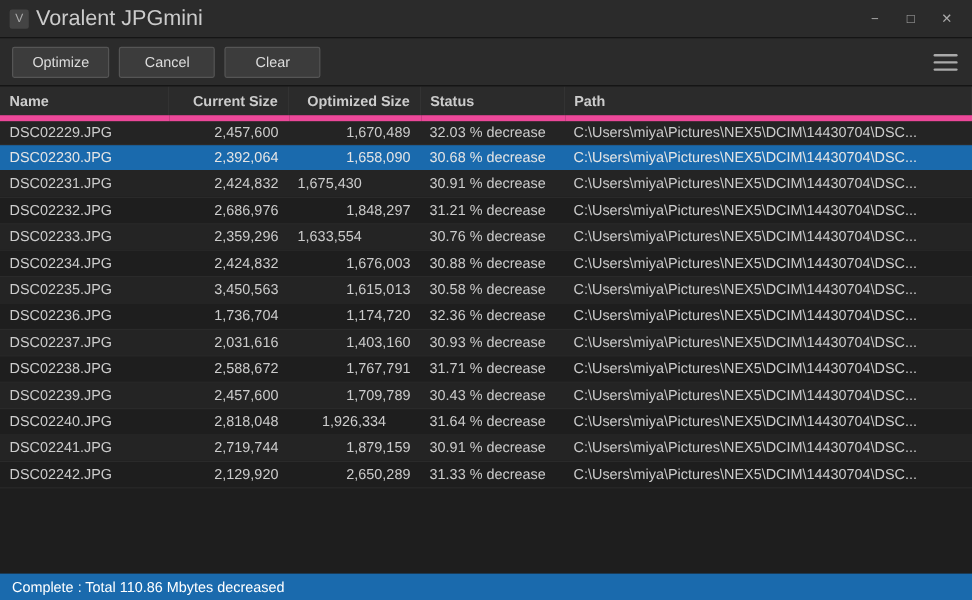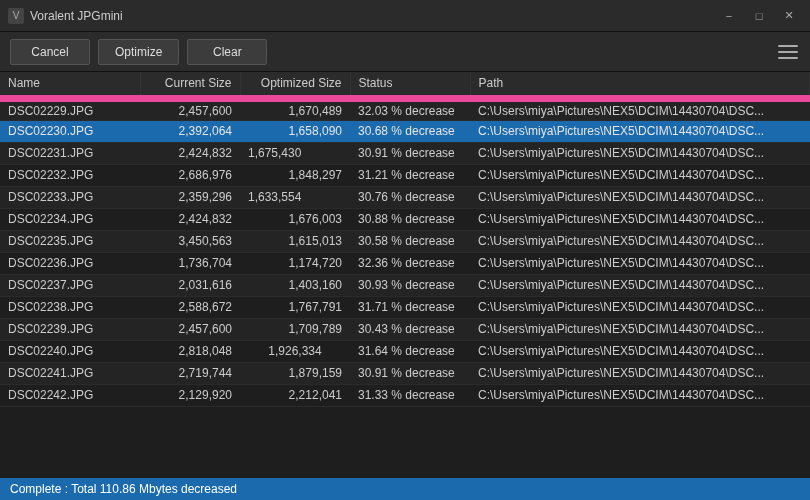--- a/index.html
+++ b/index.html
@@ -32,21 +32,21 @@
       background: #444;
       border-radius: 2px;
       display: flex;
       align-items: center;
       justify-content: center;
       font-size: 10px;
       color: #aaa;
     }
     .title-bar-title {
       color: #ccc;
-      font-size: 12px;
+      font-size: 18px;
     }
     .title-bar-controls {
       display: flex;
       gap: 4px;
     }
     .title-bar-btn {
       width: 26px;
       height: 18px;
       background: transparent;
       border: none;
@@ -107,23 +107,23 @@
     thead tr {
       background: #2b2b2b;
       height: 26px;
       position: sticky;
       top: 0;
       z-index: 10;
     }
     thead th {
       text-align: left;
       padding: 0 8px;
-      font-weight: normal;
+      font-weight: bold;
       color: #ccc;
-      border-bottom: 7px solid #ec4899;
+      border-bottom: 5px solid #ec4899;
       border-right: 1px solid #333;
       font-size: 12px;
       white-space: nowrap;
     }
     tbody tr {
       height: 22px;
       border-bottom: 1px solid #2a2a2a;
     }
     tbody tr:nth-child(odd) { background: #242424; }
     tbody tr:nth-child(even) { background: #1e1e1e; }
@@ -167,22 +167,22 @@
     <span class="title-bar-title">Voralent JPGmini</span>
   </div>
   <div class="title-bar-controls">
     <button class="title-bar-btn">−</button>
     <button class="title-bar-btn">□</button>
     <button class="title-bar-btn">✕</button>
   </div>
 </div>
 
 <div class="toolbar">
+  <button class="toolbar-btn">Optimize</button>
   <button class="toolbar-btn">Cancel</button>
-  <button class="toolbar-btn">Optimize</button>
   <button class="toolbar-btn">Clear</button>
   <div class="toolbar-spacer"></div>
   <div class="hamburger">
     <span></span>
     <span></span>
     <span></span>
   </div>
 </div>
 
 <div class="table-container">
@@ -284,21 +284,21 @@
         <tr>
           <td class="col-name">DSC02241.JPG</td>
           <td class="col-current" style="text-align: right;">2,719,744</td>
           <td class="col-optimized" style="text-align: right;">1,879,159</td>
           <td class="col-status">30.91 % decrease</td>
           <td class="col-path">C:\Users\miya\Pictures\NEX5\DCIM\14430704\DSC...</td>
         </tr>
         <tr>
           <td class="col-name">DSC02242.JPG</td>
           <td class="col-current" style="text-align: right;">2,129,920</td>
-          <td class="col-optimized" style="text-align: right;">2,212,041</td>
+          <td class="col-optimized" style="text-align: right;">2,650,289</td>
           <td class="col-status">31.33 % decrease</td>
           <td class="col-path">C:\Users\miya\Pictures\NEX5\DCIM\14430704\DSC...</td>
         </tr>
       </tbody>
   </table>
 </div>
 
 <div class="status-bar">
   <span>Complete : Total 110.86 Mbytes decreased</span>
 </div>

